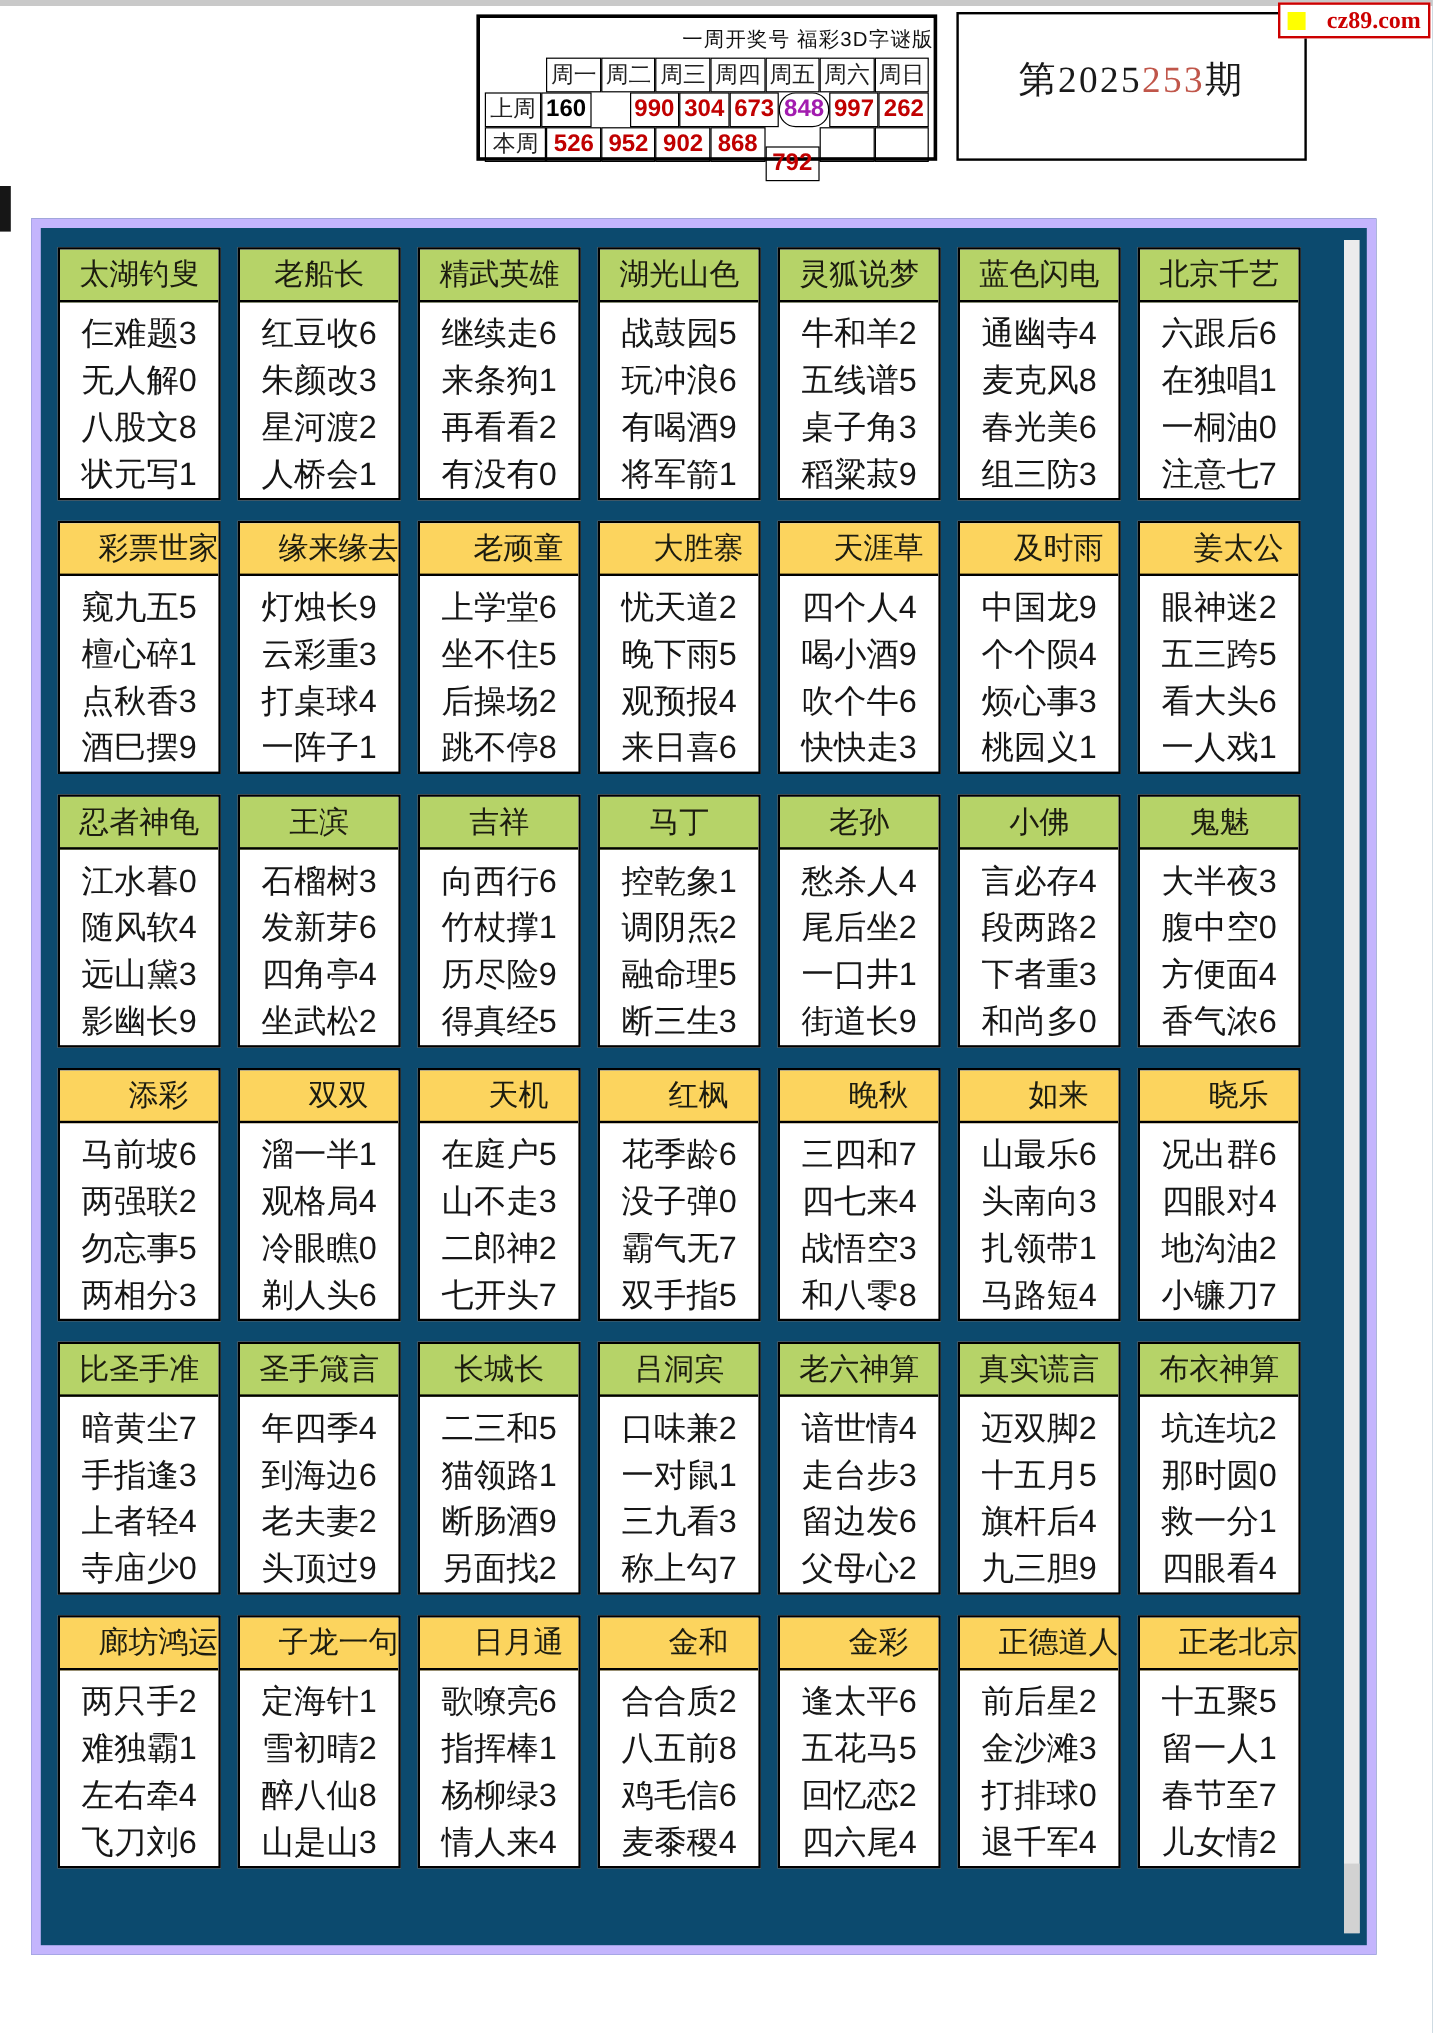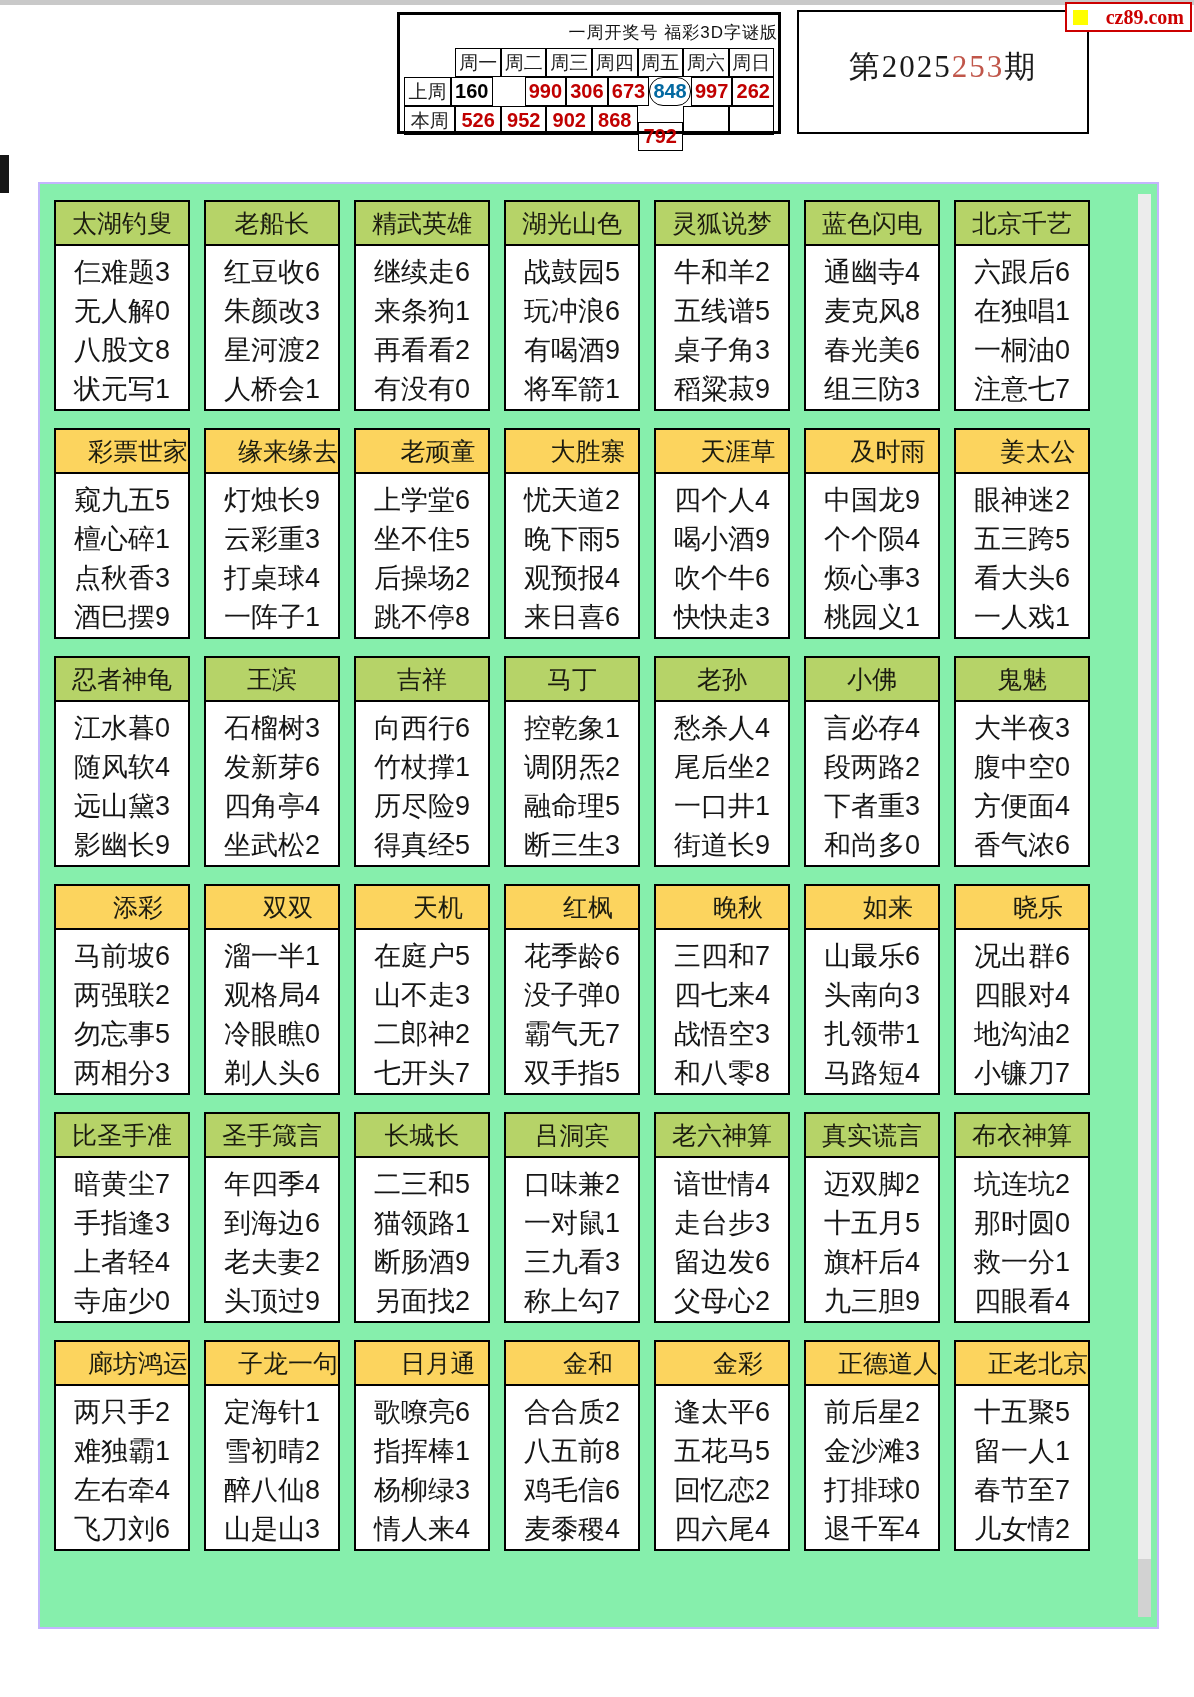--- a/index.html
+++ b/index.html
@@ -54,22 +54,22 @@
     display:flex;align-items:center;gap:18px;padding:0 6px;
   }
   .logo-square{width:15px;height:15px;background:#ffff00;}
   .logo-text{
     font-family:"Liberation Serif", serif;font-weight:bold;
     font-size:20px;color:#cc0000;white-space:nowrap;
   }
 
   
   .main-box{
-    position:absolute;left:38px;top:182px;width:1121px;height:1447px;
-    border:2px solid #c4b5fd;background:#86efac;box-sizing:border-box;
+    position:absolute;left:26px;top:182px;width:1121px;height:1447px;
+    border:8px solid #c4b5fd;background:#0c4a6e;box-sizing:border-box;
   }
   .scrollbar{
     position:absolute;right:6px;top:10px;bottom:10px;width:13px;
     background:#ececec;
   }
   .scrollbar-thumb{
     position:absolute;left:0;bottom:0;width:13px;height:58px;background:#d2d2d2;
   }
   .cards-grid{
     position:absolute;left:14px;top:16px;width:1040px;
@@ -111,23 +111,23 @@
         <div class="wt-cell wt-day">周四</div>
         <div class="wt-cell wt-day">周五</div>
         <div class="wt-cell wt-day">周六</div>
         <div class="wt-cell wt-day">周日</div>
       </div>
     <div>
         <div class="wt-row">
           <div class="wt-cell wt-label">上周</div>
           <div class="wt-cell wt-num" style="color: #000000;">160</div>
           <div class="wt-cell wt-num" style="color: rgb(192, 0, 0); margin-left: 32px;">990</div>
-          <div class="wt-cell wt-num" style="color: rgb(192, 0, 0);">306</div>
+          <div class="wt-cell wt-num" style="color: rgb(192, 0, 0);">304</div>
           <div class="wt-cell wt-num" style="color: rgb(192, 0, 0);">673</div>
-          <div class="wt-cell wt-num" style="color: #0369a1; border-radius: 14px;">848</div>
+          <div class="wt-cell wt-num" style="color: #a21caf; border-radius: 14px;">848</div>
           <div class="wt-cell wt-num" style="color: rgb(192, 0, 0);">997</div>
           <div class="wt-cell wt-num" style="color: rgb(192, 0, 0);">262</div>
         </div>
         <div class="wt-row">
           <div class="wt-cell wt-label">本周</div>
           <div class="wt-cell wt-num" style="color: rgb(192, 0, 0);">526</div>
           <div class="wt-cell wt-num" style="color: rgb(192, 0, 0);">952</div>
           <div class="wt-cell wt-num" style="color: rgb(192, 0, 0);">902</div>
           <div class="wt-cell wt-num" style="color: rgb(192, 0, 0);">868</div>
           <div class="wt-cell wt-num" style="color: rgb(192, 0, 0); margin-top: 16px;">792</div>

